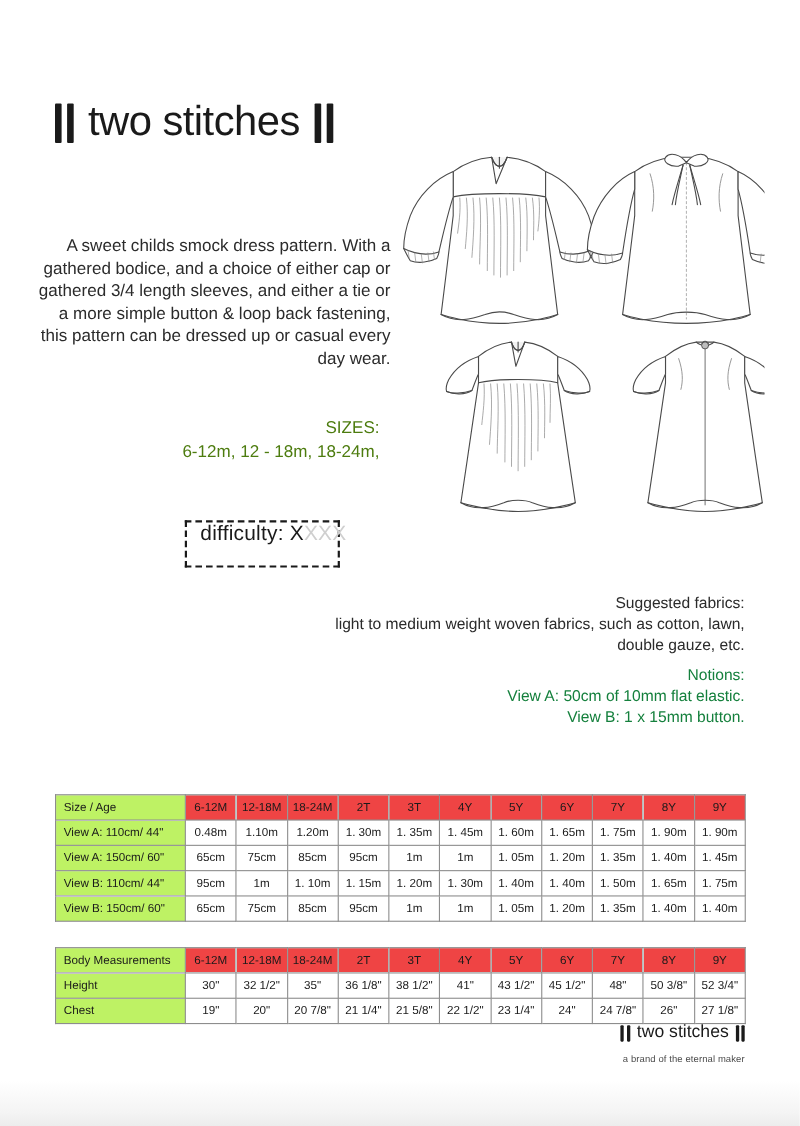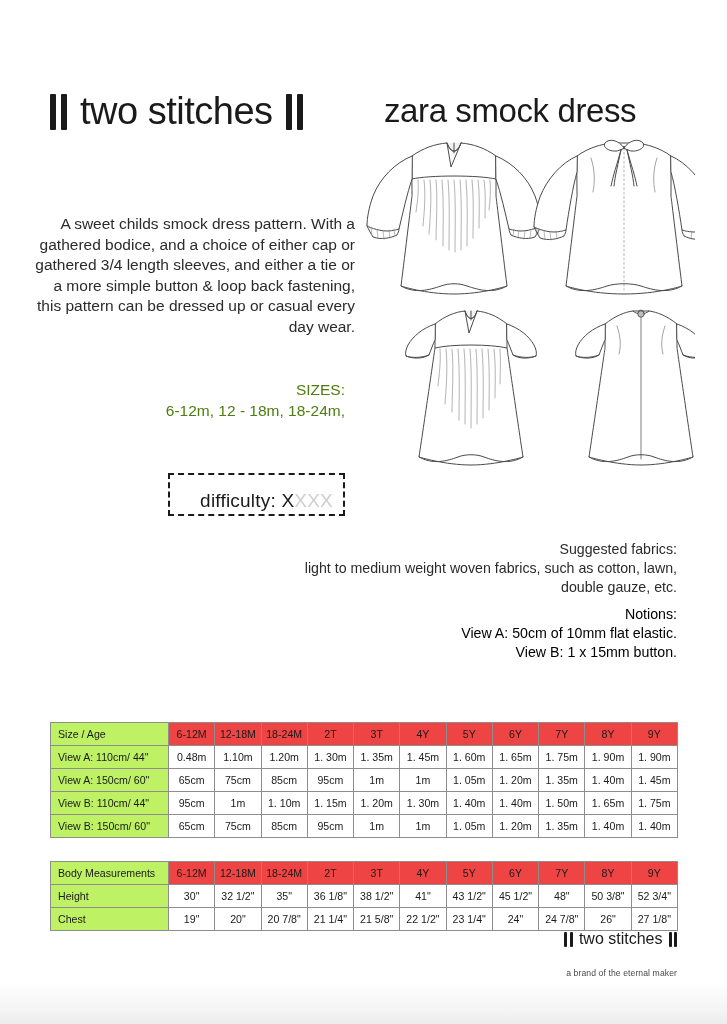--- a/index.html
+++ b/index.html
@@ -57,42 +57,42 @@
   .sizes {
     position: absolute; left: 75px; top: 380px; width: 270px;
     text-align: right;
     font-size: 15.5px; line-height: 20.5px; color: #4d7c0f;
   }
   .sizes .sizes-label { display: block; }
 
   
   .difficulty-box {
     position: absolute; left: 168px; top: 473px;
-    width: 177px; height: 43px;
+    width: 141px; height: 43px;
     border: 2.2px dashed #1a1a1a;
-    display: flex; align-items: flex-end; justify-content: center;
+    display: flex; align-items: flex-start; justify-content: center;
     padding-bottom: 2px;
     padding-left: 20px;
   }
   .difficulty-text {
     font-size: 19px; color: #1a1a1a; white-space: nowrap; letter-spacing: 0.2px;
   }
   .difficulty-text .x-on { color: #1a1a1a; }
   .difficulty-text .x-off { color: #cfcfcf; }
 
   
   .fabrics {
     position: absolute; left: 220px; top: 540px; width: 457px;
     text-align: right;
     font-size: 14.2px; line-height: 19px; color: #2b2b2b;
   }
   .notions {
     position: absolute; left: 300px; top: 605px; width: 377px;
     text-align: right;
-    font-size: 14.2px; line-height: 19px; color: #000000;
+    font-size: 14.2px; line-height: 19px; color: #15803d;
   }
 
   
   .illustrations {
     position: absolute; left: 355px; top: 134px; width: 340px; height: 340px;
   }
   .illustrations svg { display: block; }
 
   
   .table-wrap { position: absolute; }
@@ -131,41 +131,40 @@
   }
   .footer-logo {
     display: flex; align-items: center; justify-content: flex-end;
     font-size: 16px; color: #1a1a1a; white-space: nowrap;
   }
   .footer-logo .bars i { width: 3px; height: 15px; }
   .footer-logo .bars { gap: 2.5px; }
   .footer-logo .bars.left { margin-right: 6px; }
   .footer-logo .bars.right { margin-left: 6px; }
   .footer-tag {
-    font-size: 8.6px; color: #4a4a4a; margin-top: 20px; letter-spacing: 0.1px;
+    font-size: 8.6px; color: #4a4a4a; margin-top: 9px; letter-spacing: 0.1px;
   }
 </style>
 </head>
 <body>
 
 <div class="page">
 
   <div class="brand-logo">
     <span class="bars left">
         <i></i>
         <i></i>
       </span>
     <span>two stitches</span>
     <span class="bars right">
         <i></i>
         <i></i>
       </span>
   </div>
 
-  <div class="pattern-title">zara smock dress</div>
 
   <div class="description">A sweet childs smock dress pattern. With a gathered bodice, and a choice of either cap or gathered 3/4 length sleeves, and either a tie or a more simple button &amp; loop back fastening, this pattern can be dressed up or casual every day wear.</div>
 
   <div class="sizes">
     <span class="sizes-label">SIZES:</span>
     <span class="sizes-label">6-12m, 12 - 18m, 18-24m,</span>
   </div>
 
   <div class="difficulty-box">
     <span class="difficulty-text">

